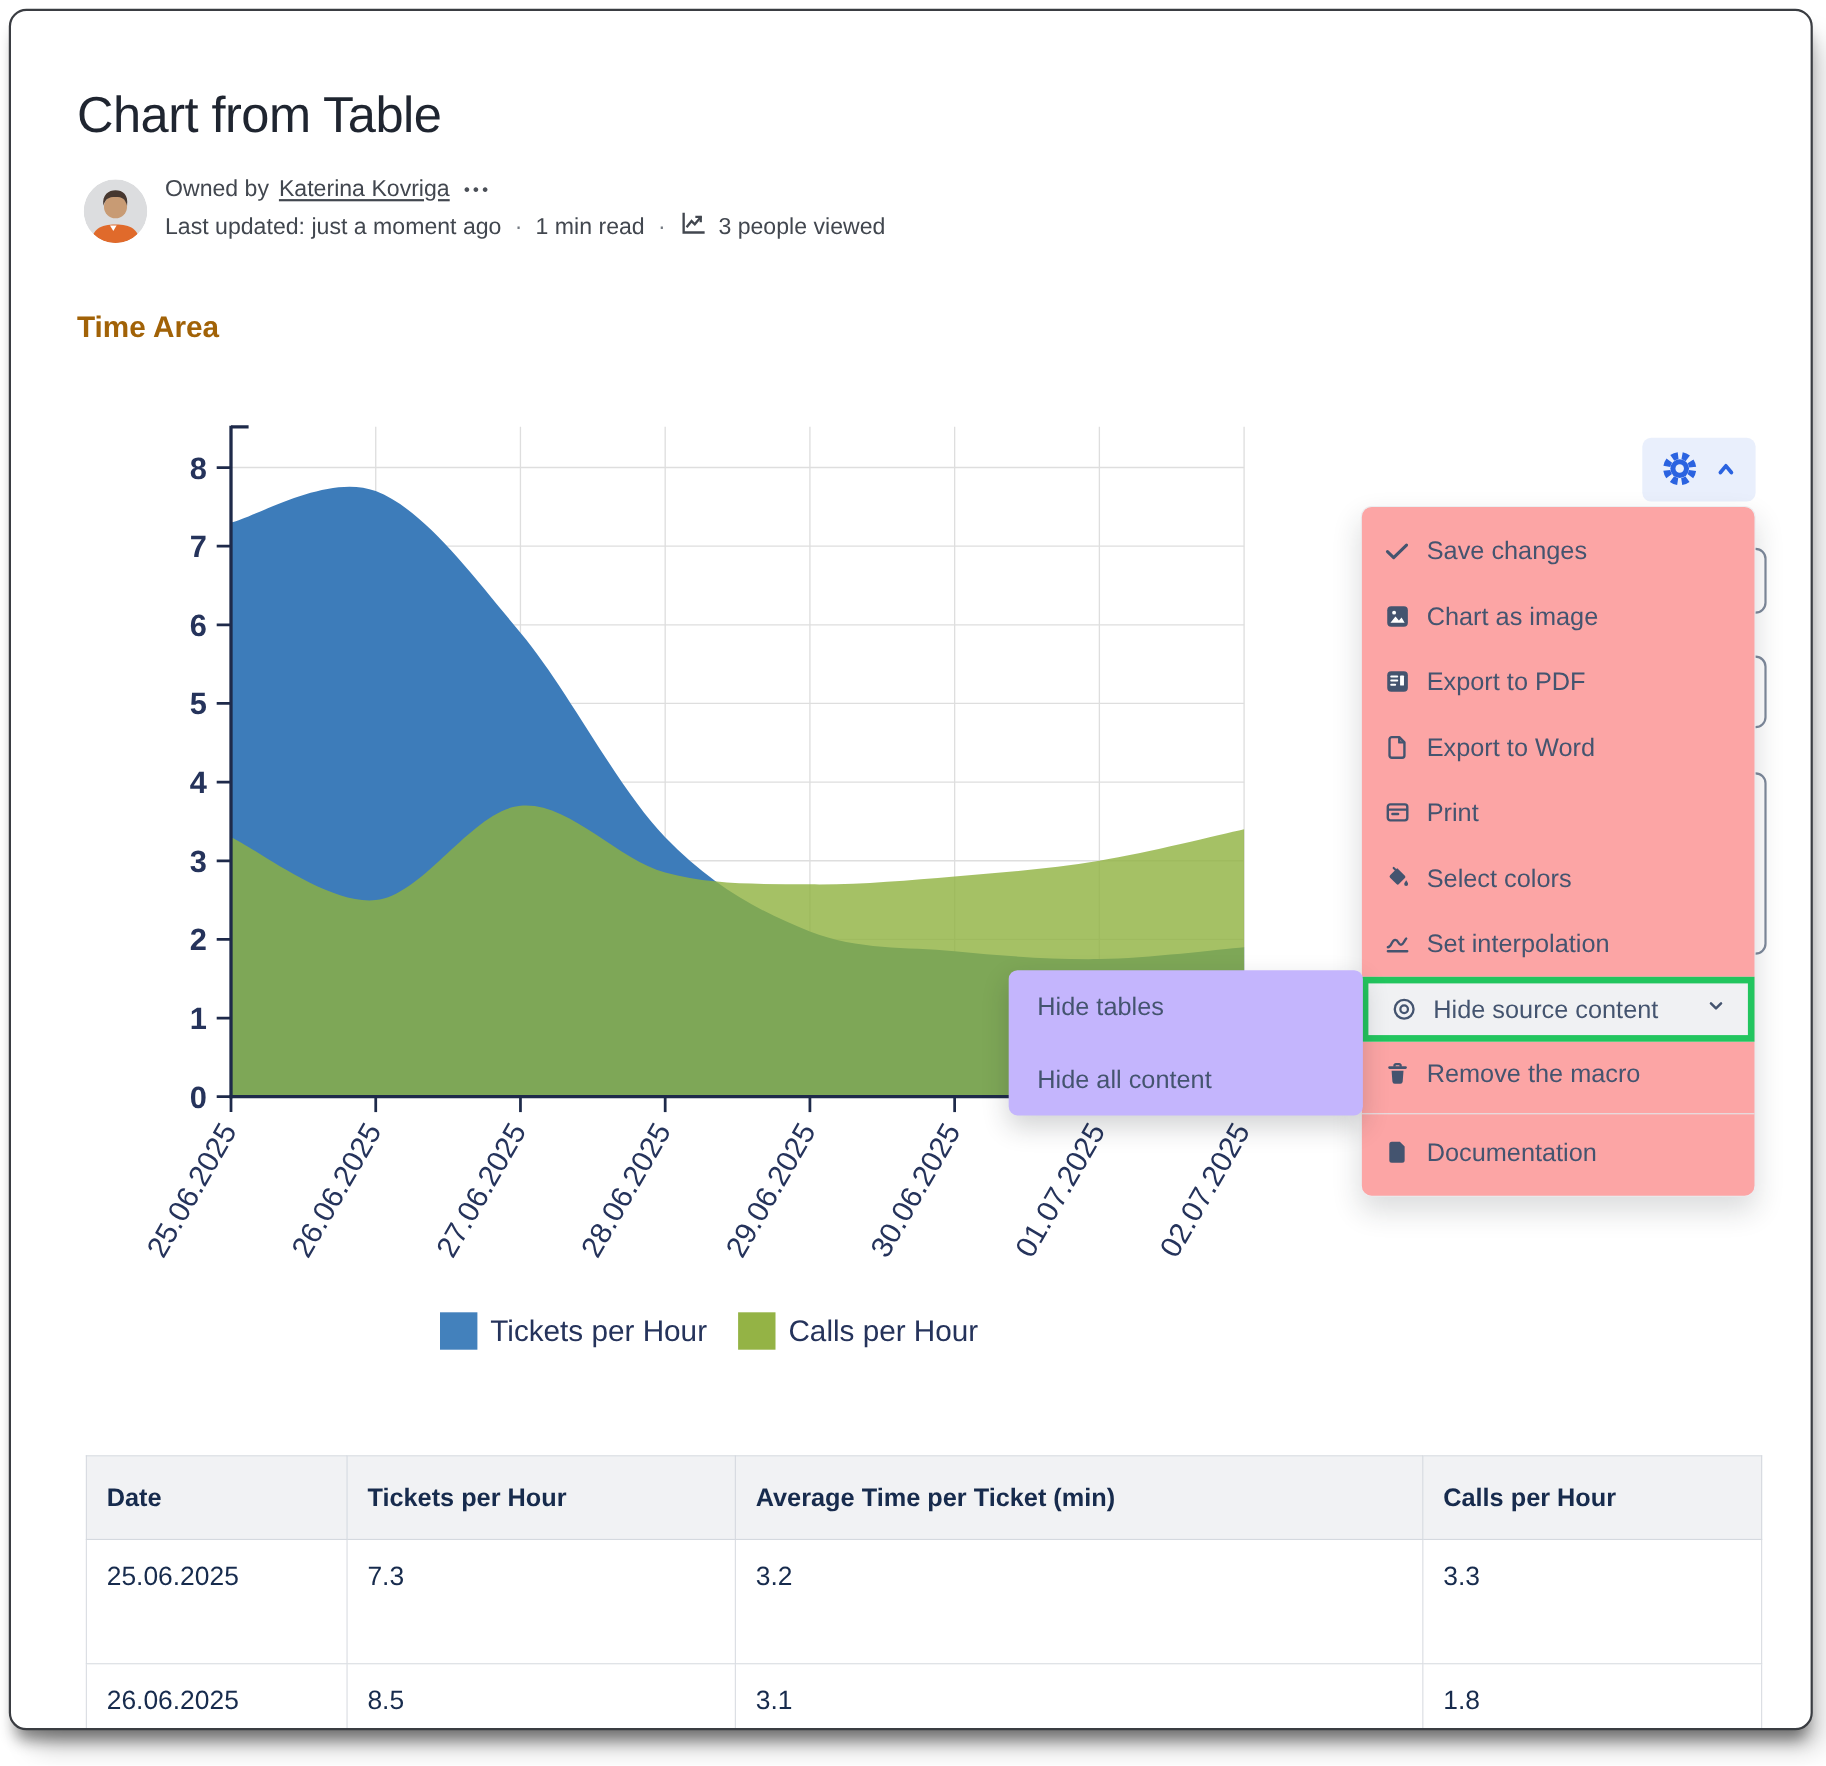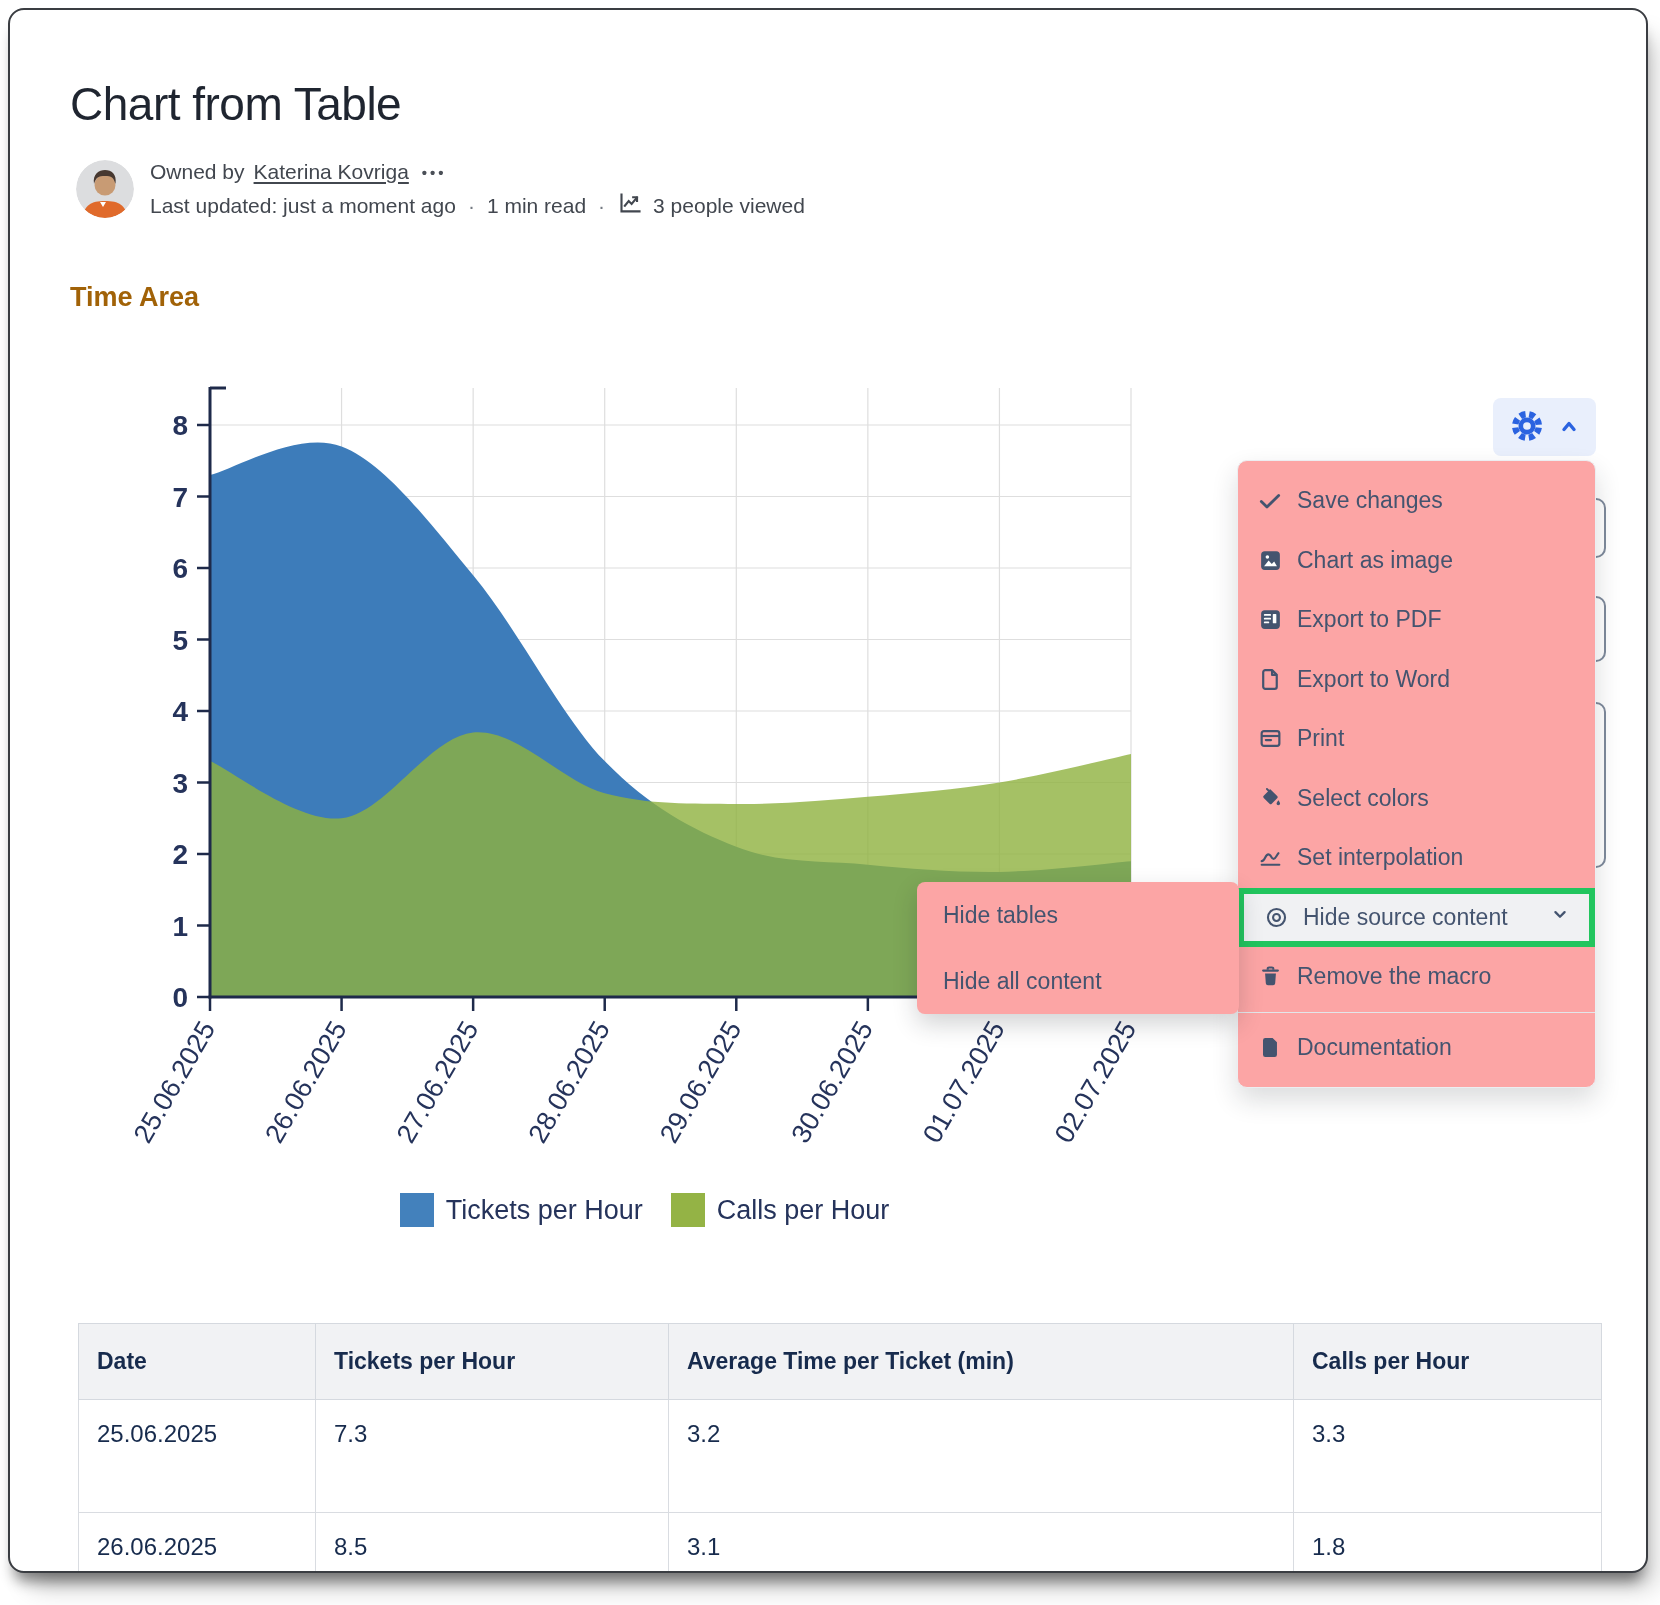--- a/index.html
+++ b/index.html
@@ -1,21 +1,21 @@
 <!DOCTYPE html>
 <html><head>
 <meta charset="utf-8">
 <style>
   html,body{margin:0;padding:0;}
   body{width:1660px;height:1605px;background:#ffffff;font-family:"Liberation Sans",sans-serif;position:relative;overflow:hidden;}
   .frame{position:absolute;left:8px;top:8px;width:1636px;height:1561px;border:2px solid #3a3d42;border-radius:16px;
          background:#fff;overflow:hidden;
          box-shadow:0 14px 14px -6px rgba(0,0,0,.45), 14px 22px 26px -8px rgba(0,0,0,.22);}
   .page-title{position:absolute;left:60px;top:36px;font-size:46px;font-weight:400;color:#1f2530;letter-spacing:-.5px;}
-  .byline{position:absolute;left:66px;top:150px;display:flex;gap:16px;}
+  .byline{position:absolute;left:66px;top:150px;display:flex;gap:16px;align-items:center;}
   .avatar{width:58px;height:58px;border-radius:50%;overflow:hidden;flex:0 0 auto;}
   .meta{display:flex;flex-direction:column;gap:6px;font-size:21px;color:#42474f;}
   .meta-row{display:flex;align-items:center;gap:9px;}
   .owner-link{text-decoration:underline;text-underline-offset:3px;color:#42474f;cursor:pointer;}
   .more-dots{font-size:15px;letter-spacing:3px;color:#4a4f57;font-weight:bold;margin-left:4px;cursor:pointer;}
   .dot-sep{color:#747a82;font-size:21px;padding:0 3px;}
   .section-heading{position:absolute;left:60px;top:250px;font-size:27px;font-weight:700;color:#a16207;}
   #chart-svg{position:absolute;left:112px;top:370px;}
   .legend{position:absolute;left:112px;top:1183px;width:1045px;display:flex;justify-content:center;align-items:center;gap:28px;
           font-size:27px;color:#25335b;font-weight:500;}
@@ -30,21 +30,21 @@
   
   .menu{position:absolute;left:1227px;top:450px;width:359px;background:#fca5a5;border:1px solid #eceef1;border-radius:10px;
         box-shadow:0 12px 26px rgba(31,35,41,.16);padding:10px 0;z-index:10;box-sizing:border-box;list-style:none;margin:0;}
   .menu li{height:59.5px;display:flex;align-items:center;gap:12px;padding:0 18px 0 17px;font-size:23px;color:#44546f;
            cursor:pointer;box-sizing:border-box;}
   .menu li .ic{width:30px;height:30px;display:flex;align-items:center;justify-content:center;flex:0 0 auto;}
   .menu li.selected{background:#f0f1f3;border:6px solid #22c55e;}
   .menu .chev{margin-left:auto;}
   .menu-divider{height:1px;background:#e3e6ea;margin:5px 0;}
   
-  .submenu{position:absolute;left:907px;top:872px;width:322px;background:#fca5a5;border-radius:8px;
+  .submenu{position:absolute;left:907px;top:872px;width:322px;background:#c4b5fd;border-radius:8px;
            box-shadow:0 10px 24px rgba(31,35,41,.20);z-index:12;list-style:none;margin:0;padding:0;overflow:hidden;}
   .submenu li{height:66px;display:flex;align-items:center;padding-left:26px;font-size:23px;color:#44546f;cursor:pointer;}
   
   .data-table{position:absolute;left:68px;top:1313px;border-collapse:collapse;table-layout:fixed;width:1523px;
               color:#172b4d;}
   .data-table th{background:#f1f2f4;font-size:23px;font-weight:700;text-align:left;height:75px;padding:0 12px 0 18px;
                  border:1.5px solid #d5d9df;}
   .data-table td{font-size:24px;height:92px;padding:20px 0 0 18px;border:1.5px solid #d9dce1;vertical-align:top;
                  background:#fff;}
   .c1{width:237px;} .c2{width:353px;} .c3{width:625px;} .c4{width:308px;}

